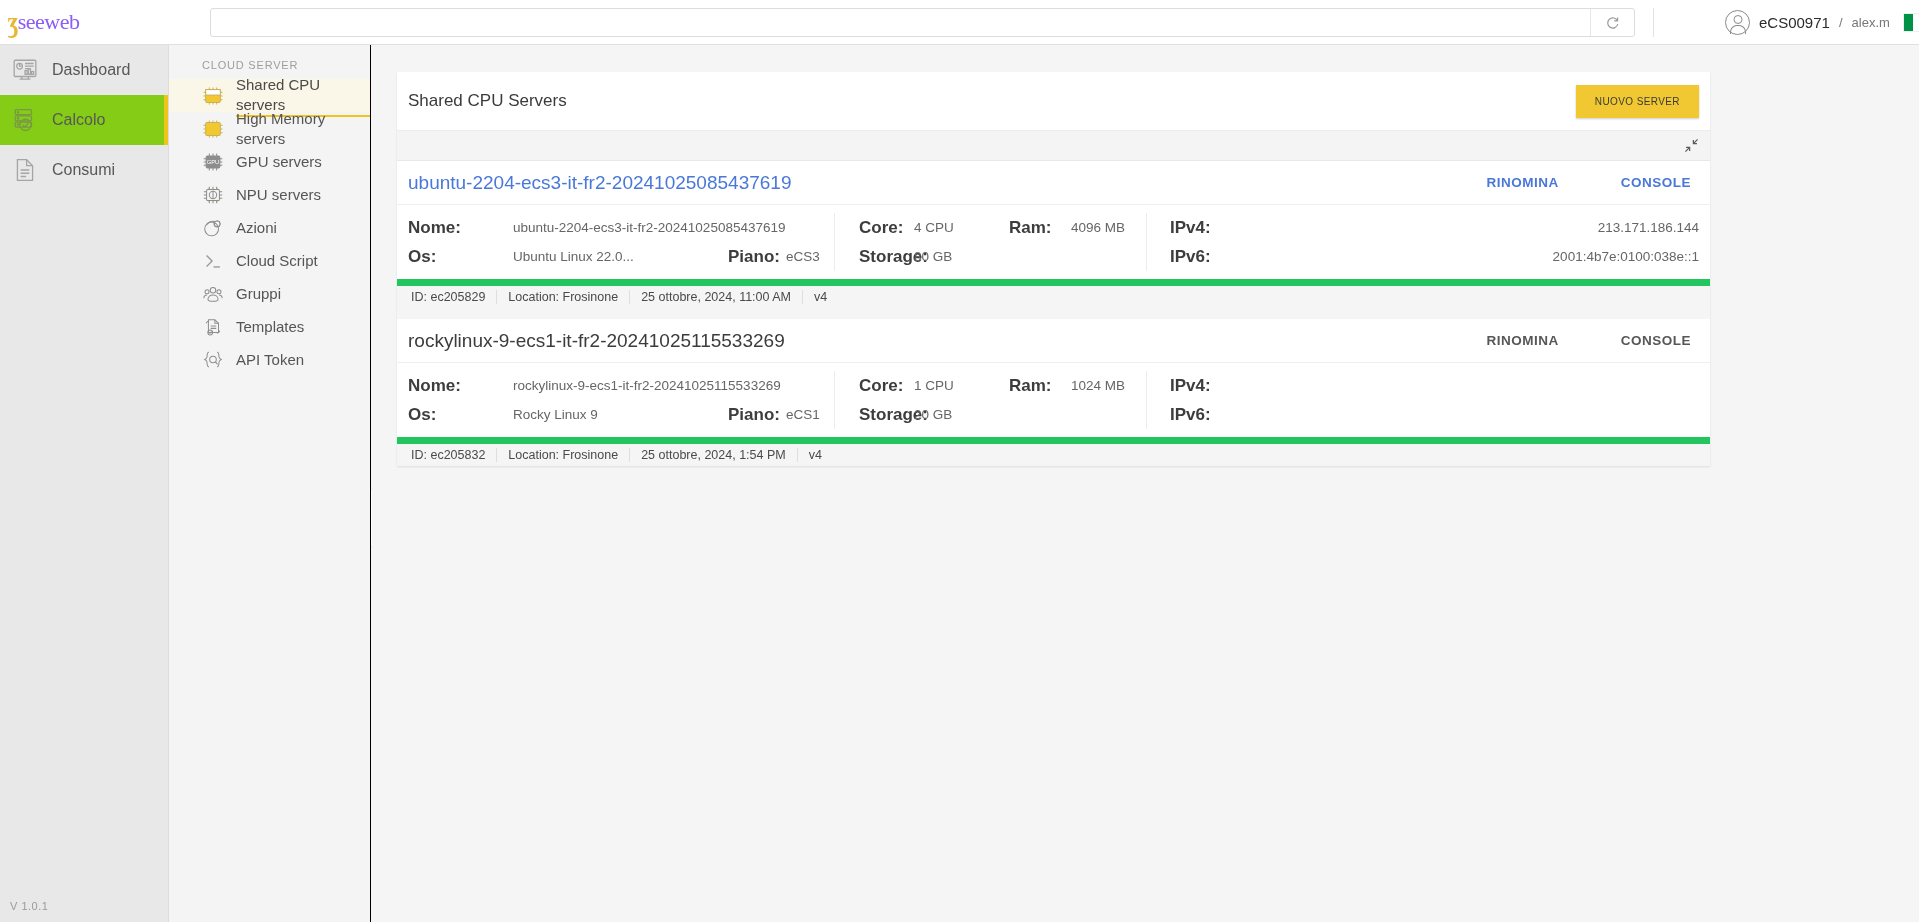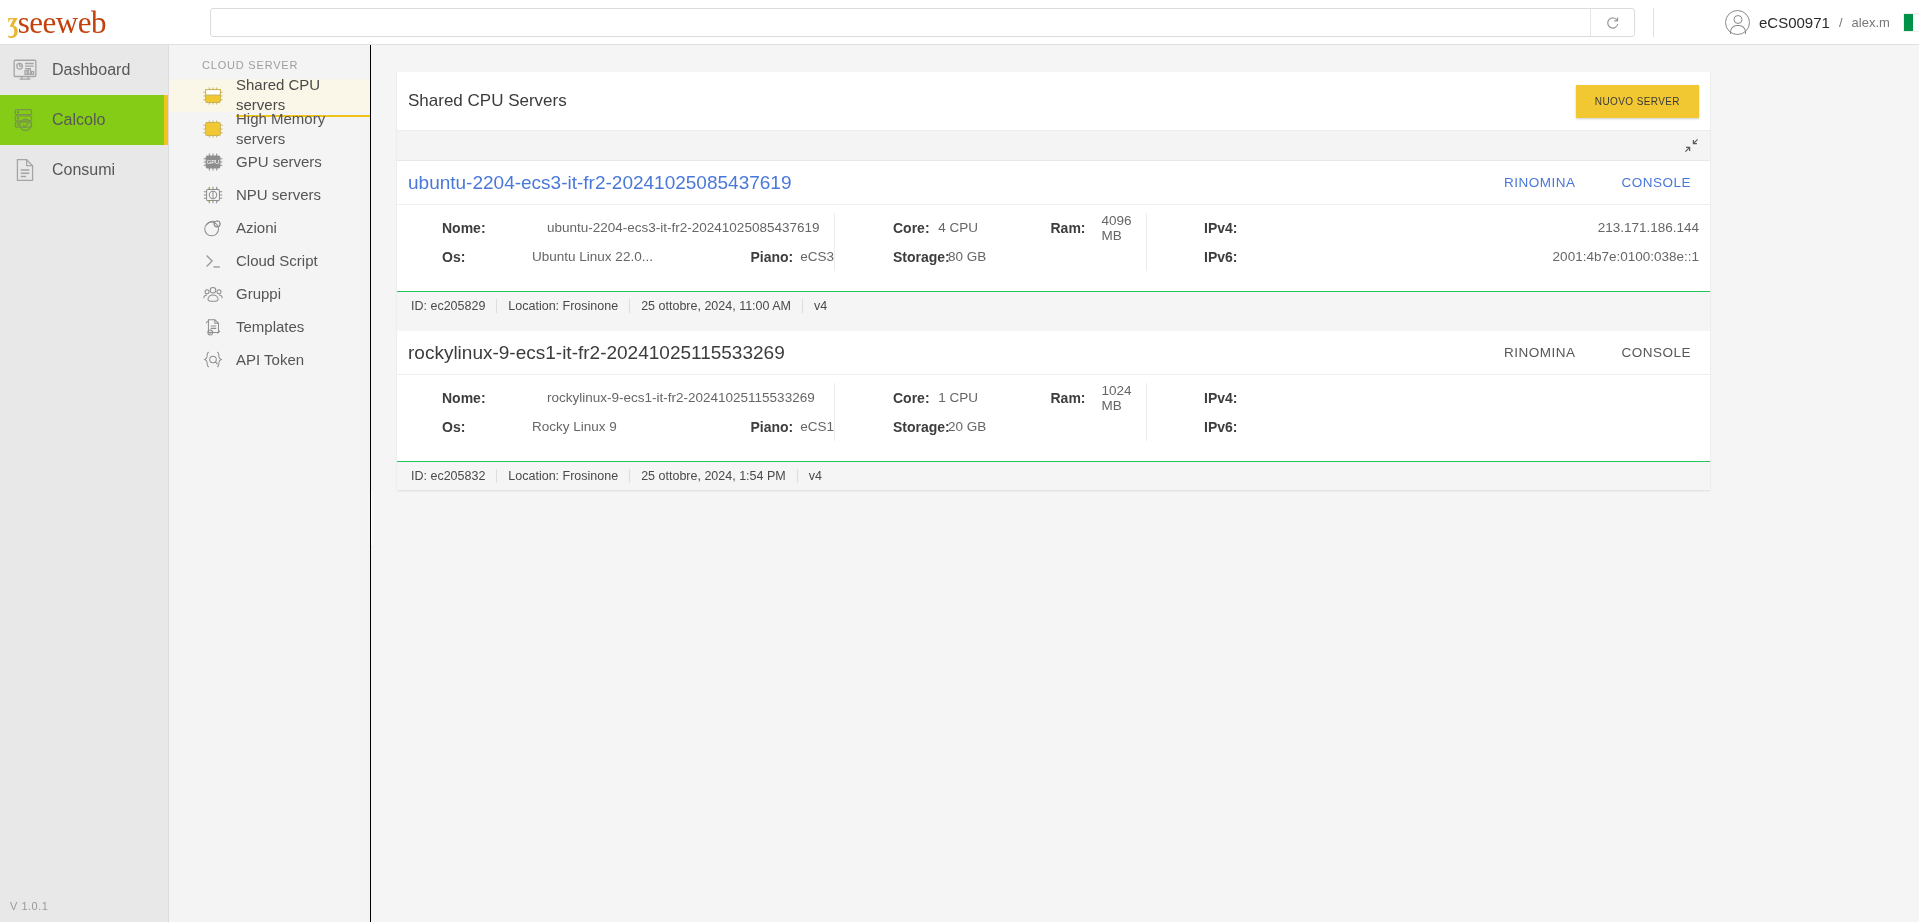--- a/index.html
+++ b/index.html
@@ -21,21 +21,21 @@
   .brand {
     width: 170px; height: 45px;
     display: flex; align-items: center; padding-left: 6px;
   }
   .brand-mark {
     font-size: 30px; font-weight: bold; color: #e8b832;
     font-family: "Liberation Serif", serif; line-height: 1;
     transform: scaleX(.8);
   }
   .brand-word {
-    font-size: 31px; color: #c2410c; letter-spacing: -.5px;
+    font-size: 22px; color: #8b5cf6; letter-spacing: -.5px;
     font-family: "Liberation Serif", serif; line-height: 1;
     margin-left: -2px;
   }
 
   .search-wrap {
     position: absolute; left: 210px; top: 8px;
     width: 1425px; height: 29px;
     border: 1px solid #dcdcdc; border-radius: 3px;
     background: #fff; display: flex; align-items: center;
   }
@@ -183,57 +183,57 @@
 
   
   .card { background: #fff; }
   .card-head {
     height: 44px; display: flex; align-items: center;
     justify-content: space-between; padding: 0 11px;
     border-bottom: 1px solid #efefef;
   }
   .card-title { font-size: 19px; color: #3c3c3c; }
   .card-title.link { color: #4a78d8; cursor: pointer; }
-  .card-actions { display: flex; gap: 46px; padding-right: 8px; }
+  .card-actions { display: flex; gap: 62px; padding-right: 8px; font-weight: bold; }
   .act {
     font-size: 13.5px; color: #4a78d8; letter-spacing: .5px;
     cursor: pointer;
   }
   .act.muted { color: #575757; }
 
   .card-body {
     display: flex; padding: 8px 0 8px 0;
   }
   .col {
     display: flex; flex-direction: column; justify-content: center;
   }
   .col.sep { border-left: 1px solid #ececec; }
   .row2 { display: flex; align-items: center; height: 29px; }
   .lbl {
-    font-size: 14px; color: #3d3d3d; font-weight: bold; margin-left: 34px;
+    font-size: 17px; color: #3d3d3d; font-weight: bold;
   }
   .val { font-size: 13.5px; color: #666; }
 
   
   .colA { width: 437px; padding-left: 11px; }
   .colA .lbl { width: 105px; }
   .colA .v-name { width: 215px; }
   .colA .l-piano { width: 58px; }
   .colB { width: 312px; padding-left: 24px; }
   .colB .lbl { width: 55px; }
   .colB .v1 { width: 95px; text-align: left; }
   .colB .l-ram { width: 62px; }
   .colC { flex: 1; padding-left: 23px; padding-right: 11px; }
   .colC .lbl { width: 70px; }
   .colC .v { flex: 1; text-align: right; }
 
   .card-foot {
     height: 29px; background: #f5f5f5;
-    border-top: 1px solid #22c55e;
-    display: flex; align-items: center; padding-left: 14px; margin-top: 12px;
+    border-top: 7px solid #22c55e;
+    display: flex; align-items: center; padding-left: 14px;
   }
   .meta { font-size: 12.5px; color: #4a4a4a; padding: 0 11px; }
   .meta:first-child { padding-left: 0; }
   .meta + .meta { border-left: 1px solid #dedede; }
   .card-gap { height: 11px; background: #f5f5f5; }
 </style>
 </head>
 <body>
 
 <div class="topbar">

